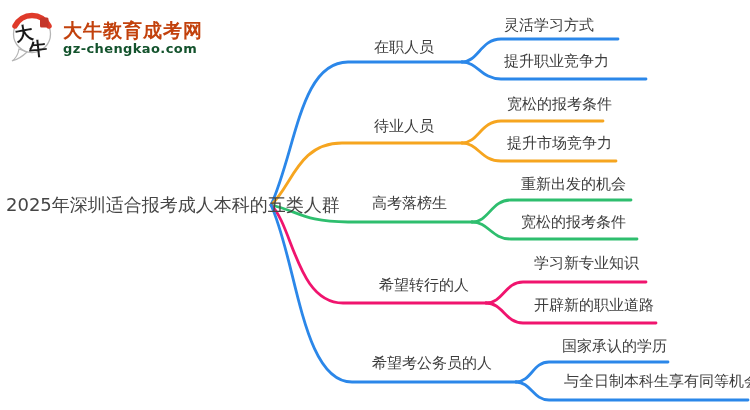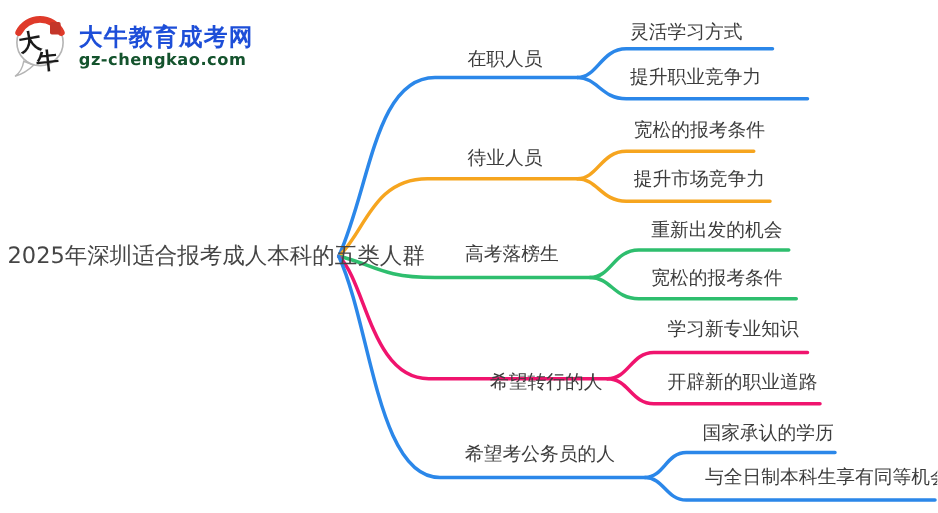--- a/index.html
+++ b/index.html
@@ -52,31 +52,31 @@
   <div class="brand">
     <svg width="48" height="53" viewBox="0 0 48 53">
       <path d="M 11 39 C 10 45 7 49 4 51 C 11 49 16 45 19 42 Z" fill="#ffffff" stroke="#b5b5b5" stroke-width="1.2"></path>
       <circle cx="24" cy="24" r="18.5" fill="#ffffff" stroke="#b5b5b5" stroke-width="1.3"></circle>
       <path d="M 7 16 A 19 19 0 0 1 41 16" fill="none" stroke-width="5.5" stroke-linecap="round" stroke="#DF3A2A"></path>
       <rect x="32" y="7.5" width="8.5" height="10" rx="1.5" fill="#C4362A"></rect>
       <text x="7" y="30" font-size="18" font-weight="bold" fill="#1a1a1a" transform="rotate(-10 14 24)">大</text>
       <text x="21" y="45" font-size="18" font-weight="bold" fill="#1a1a1a" transform="rotate(-6 28 38)">牛</text>
     </svg>
     <div class="brand-text">
-      <span class="site-name" style="color: #1d4ed8;">大牛教育成考网</span>
+      <span class="site-name" style="color: #c2410c;">大牛教育成考网</span>
       <span class="site-domain" style="color: #14532d;">gz-chengkao.com</span>
     </div>
   </div>
 
   <div class="root-title" style="color: rgb(69, 69, 69);">2025年深圳适合报考成人本科的五类人群</div>
 
   <div class="label" style="left:374px;top:38px;">在职人员</div>
   <div class="label" style="left:374px;top:117px;">待业人员</div>
   <div class="label" style="left:372px;top:194px;">高考落榜生</div>
-  <div class="label" style="left:392px;top:276px;margin-top:20px;">希望转行的人</div>
+  <div class="label" style="left:379px;top:276px;">希望转行的人</div>
   <div class="label" style="left:372px;top:354px;">希望考公务员的人</div>
 
   <div class="label" style="left:504px;top:16px;">灵活学习方式</div>
   <div class="label" style="left:504px;top:52px;">提升职业竞争力</div>
   <div class="label" style="left:507px;top:95px;">宽松的报考条件</div>
   <div class="label" style="left:507px;top:134px;">提升市场竞争力</div>
   <div class="label" style="left:521px;top:175px;">重新出发的机会</div>
   <div class="label" style="left:521px;top:213px;">宽松的报考条件</div>
   <div class="label" style="left:534px;top:254px;">学习新专业知识</div>
   <div class="label" style="left:534px;top:296px;">开辟新的职业道路</div>

